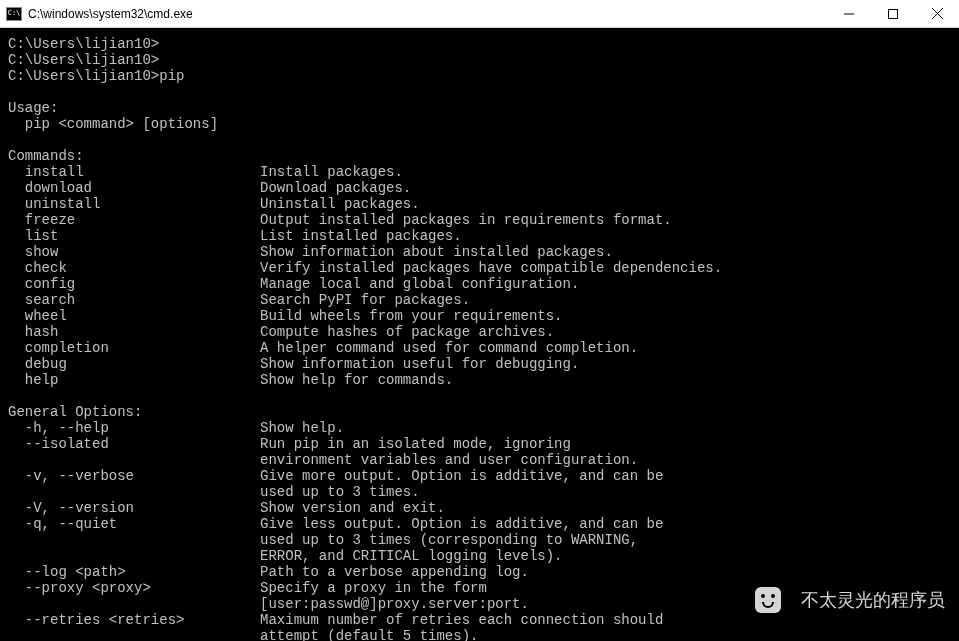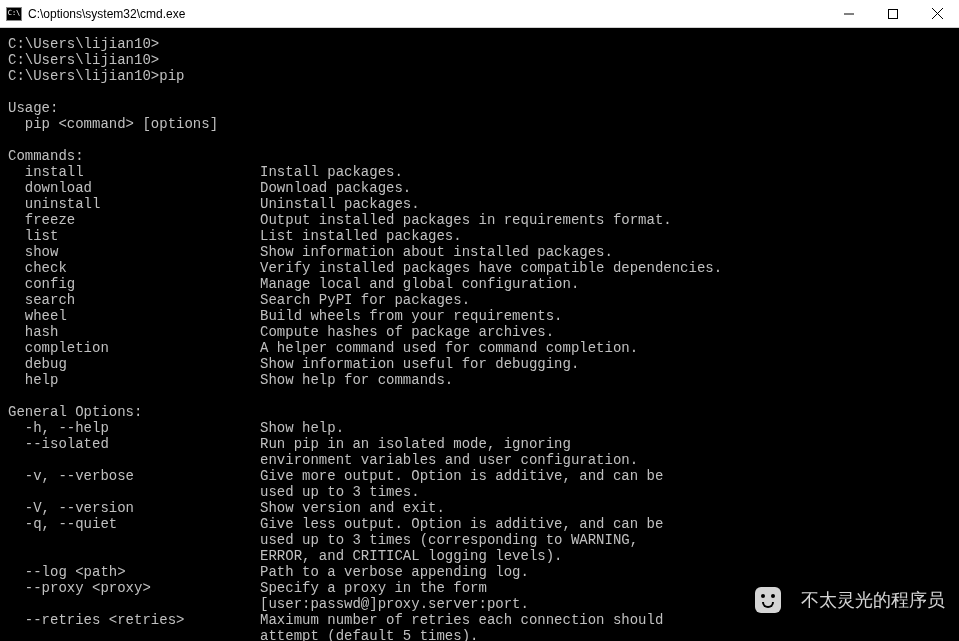--- a/index.html
+++ b/index.html
@@ -109,21 +109,21 @@
     border-top:none;
     border-radius:0 0 8px 8px;
   }
 </style>
 </head>
 <body>
 
 <div class="titlebar">
   <div class="titlebar-left">
     <div class="cmd-icon">C:\</div>
-    <span>C:\options\system32\cmd.exe</span>
+    <span>C:\windows\system32\cmd.exe</span>
   </div>
   <div class="titlebar-buttons">
     <div class="tb-btn">
       <svg width="10" height="10">
           <line x1="0" y1="5" x2="10" y2="5"></line>
         </svg>
     </div>
     <div class="tb-btn">
       <svg width="10" height="10">
           <rect x="0.5" y="0.5" width="9" height="9"></rect>

